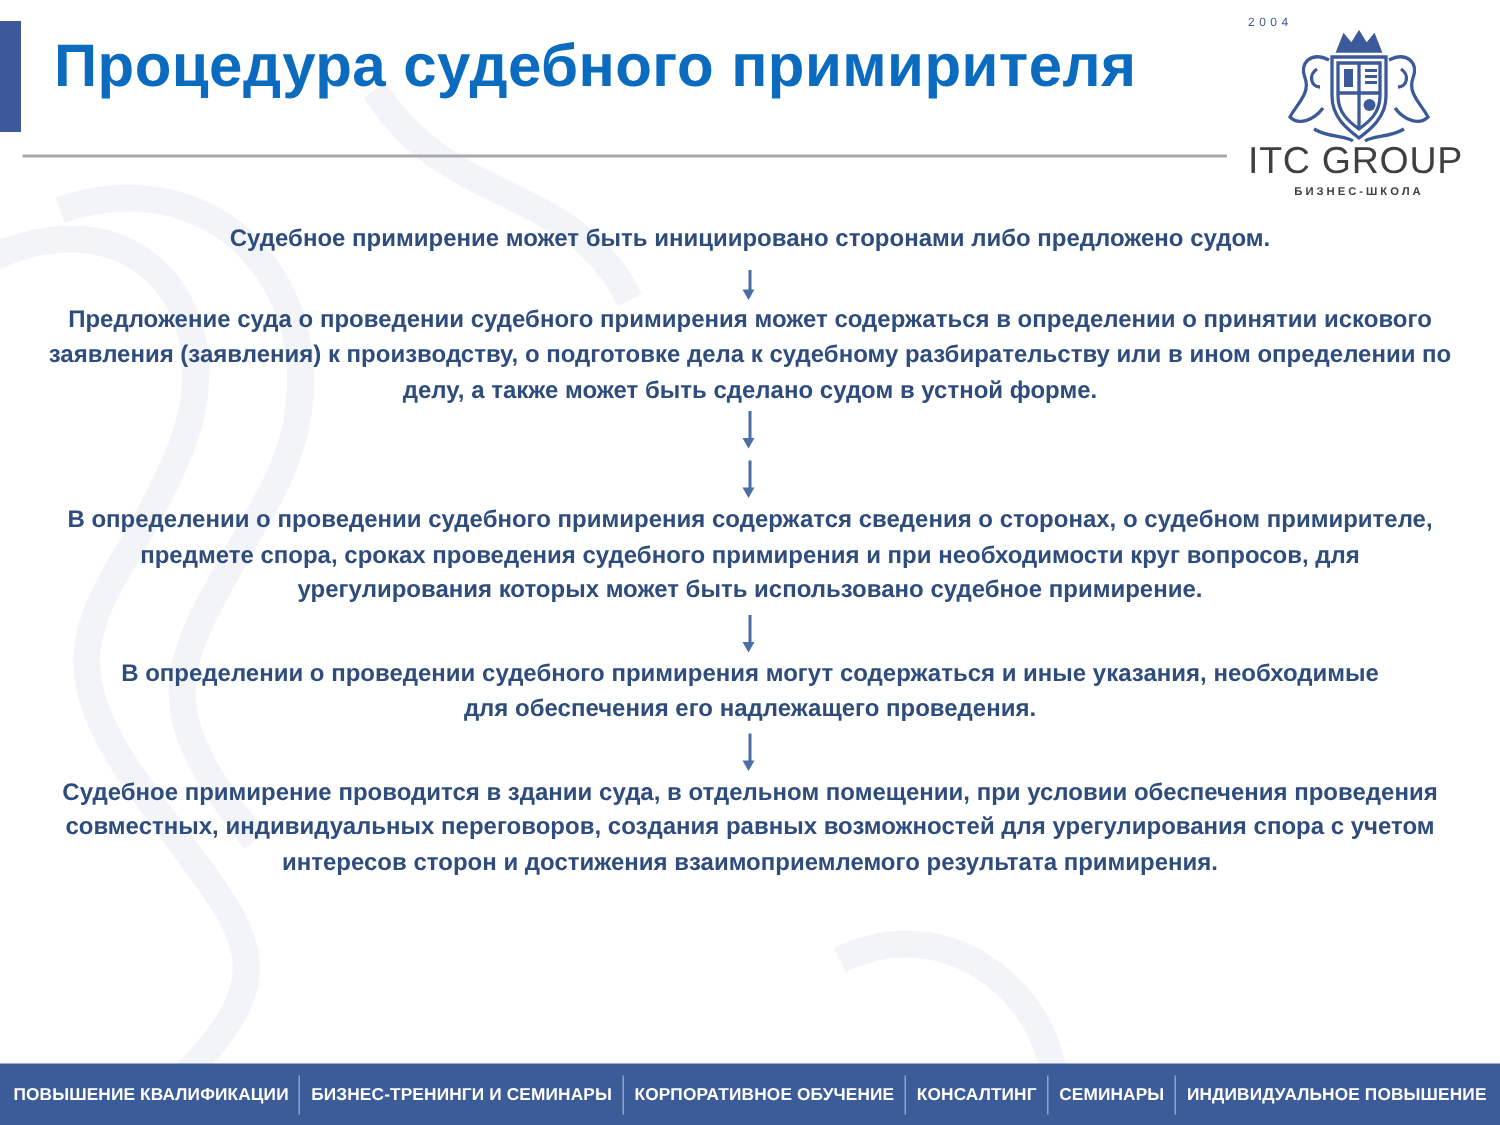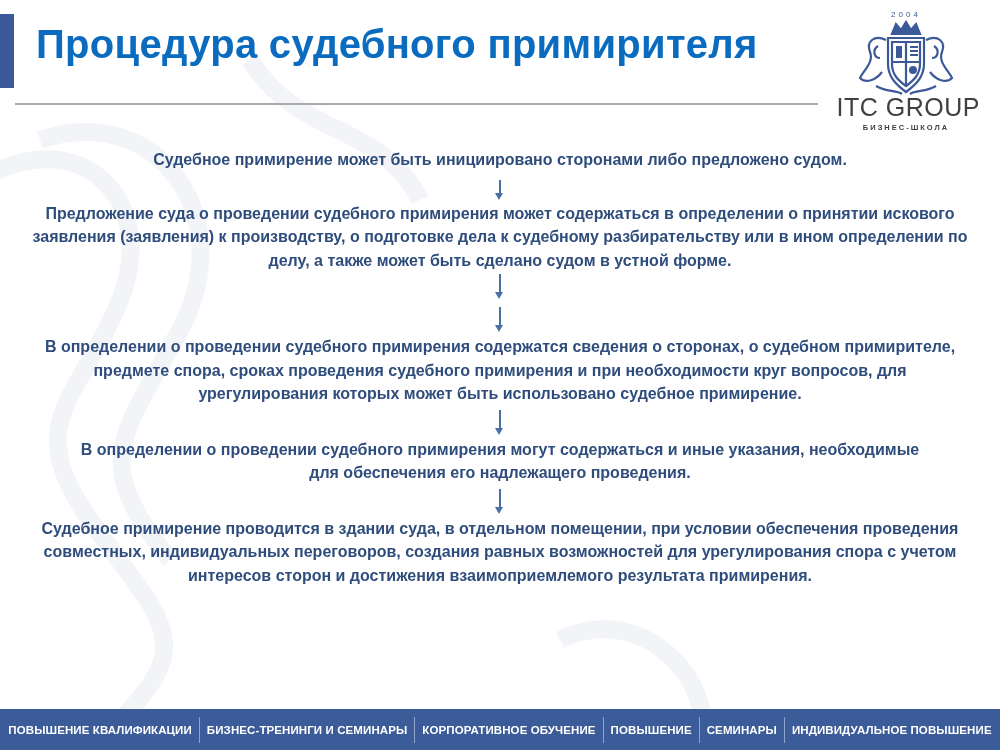--- a/index.html
+++ b/index.html
@@ -10,23 +10,23 @@
   }
   .bg-ornament { position: absolute; left: 0; top: 0; width: 1000px; height: 750px; pointer-events: none; opacity: 0.06; }
   .accent-bar { position: absolute; left: 0; top: 14px; width: 14px; height: 74px; background: #3c5a99; }
   .title {
     position: absolute; left: 36px; top: 22px; margin: 0;
     font-size: 40px; font-weight: bold; color: #0b6cbf; letter-spacing: 0.3px;
     white-space: nowrap;
   }
   .divider { position: absolute; left: 15px; top: 103px; width: 803px; height: 2px; background: #a9a9a9; }
   .logo { position: absolute; left: 832px; top: 8px; width: 148px; height: 128px; }
-  .logo-year { position: absolute; left: 0; width: 148px; top: 2px; text-align: center; font-size: 8px; color: #3c5a99; letter-spacing: 3px; }
+  .logo-year { position: absolute; left: 0; width: 148px; top: 2px; font-size: 8px; color: #3c5a99; letter-spacing: 3px; }
   .logo-crest { position: absolute; left: 24px; top: 12px; width: 100px; height: 76px; }
-  .logo-name { position: absolute; left: 0; top: 85px; width: 148px; text-align: right; font-size: 25px; color: #404040; letter-spacing: 0.5px; white-space: nowrap; }
+  .logo-name { position: absolute; left: 0; top: 85px; width: 148px; text-align: left; font-size: 25px; color: #404040; letter-spacing: 0.5px; white-space: nowrap; }
   .logo-sub { position: absolute; left: 0; top: 115px; width: 148px; text-align: center; font-size: 7.5px; font-weight: bold; color: #404040; letter-spacing: 2px; }
 
   .flow { position: absolute; left: 30px; top: 148px; width: 940px; }
   .step {
     text-align: center; color: #2f4d7c; font-weight: bold; font-size: 16px; line-height: 23.5px;
     margin: 0;
   }
   .arrow { position: relative; width: 20px; margin: 0 auto; height: 24px; }
   .arrow .shaft { position: absolute; left: 9px; top: 2px; width: 1.5px; height: 15px; background: #4a6fa5; }
   .arrow .head { position: absolute; left: 5px; top: 15px; width: 0; height: 0;
@@ -109,18 +109,18 @@
   <p class="step">Судебное примирение проводится в здании суда, в отдельном помещении, при условии обеспечения проведения совместных, индивидуальных переговоров, создания равных возможностей для урегулирования спора с учетом интересов сторон и достижения взаимоприемлемого результата примирения.</p>
 </div>
 
 <div class="footer">
   <span class="footer-item">ПОВЫШЕНИЕ КВАЛИФИКАЦИИ</span>
   <span class="footer-sep"></span>
   <span class="footer-item">БИЗНЕС-ТРЕНИНГИ И СЕМИНАРЫ</span>
   <span class="footer-sep"></span>
   <span class="footer-item">КОРПОРАТИВНОЕ ОБУЧЕНИЕ</span>
   <span class="footer-sep"></span>
-  <span class="footer-item">ПОВЫШЕНИЕ</span>
+  <span class="footer-item">КОНСАЛТИНГ</span>
   <span class="footer-sep"></span>
   <span class="footer-item">СЕМИНАРЫ</span>
   <span class="footer-sep"></span>
   <span class="footer-item">ИНДИВИДУАЛЬНОЕ ПОВЫШЕНИЕ</span>
 </div>
 
 </body></html>

